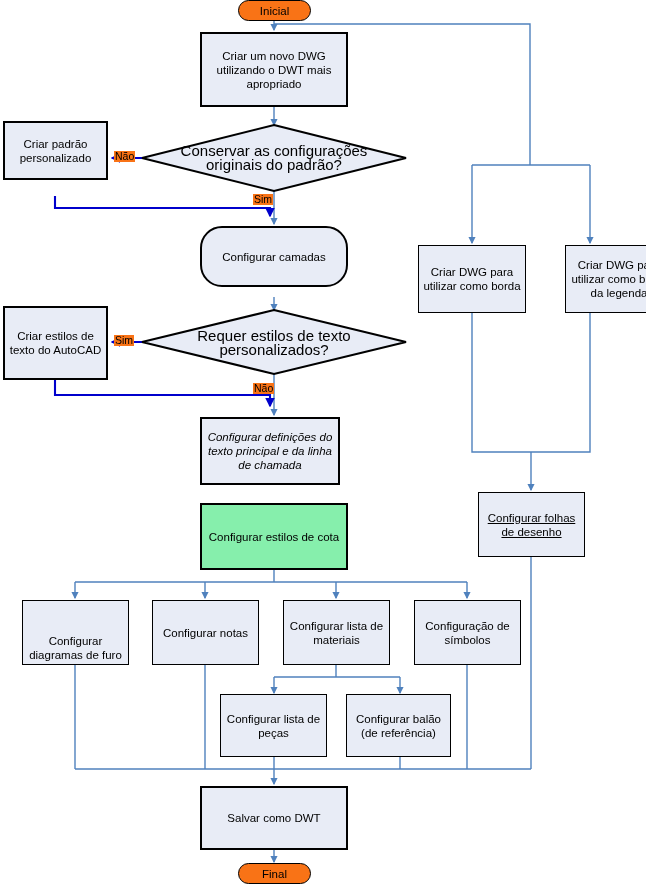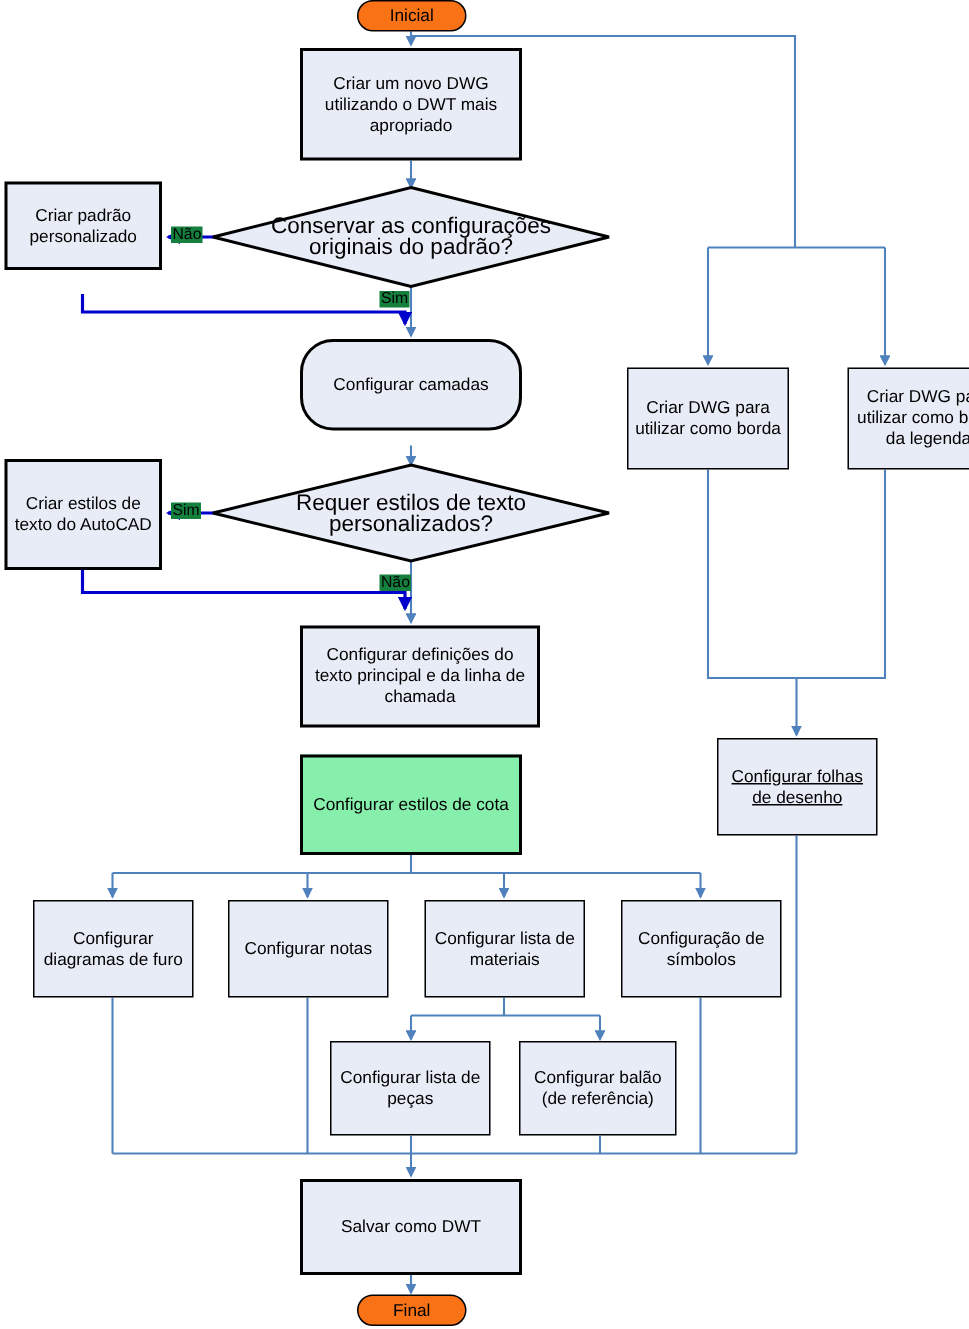--- a/index.html
+++ b/index.html
@@ -60,21 +60,21 @@
     text-align: center;
     font-size: 15px;
     line-height: 14px;
     color: #000000;
     pointer-events: none;
   }
   .edge-label {
     position: absolute;
     font-size: 10.5px;
     color: #000000;
-    background: #15803d;
+    background: #f97316;
     line-height: 11px;
     padding: 0 1px;
     white-space: nowrap;
   }
 </style>
 </head>
 <body>
 
 <div id="canvas">
 
@@ -164,41 +164,41 @@
   </div>
 
   <div class="node proc" style="left:200px; top:226px; width:148px; height:61px;border-radius:22px;">
     <span>Configurar camadas</span>
   </div>
 
   <div class="node proc" style="left:3px; top:306px; width:105px; height:74px;">
     <span>Criar estilos de texto do AutoCAD</span>
   </div>
 
-  <div class="node proc" style="left:200px; top:417px; width:160px; height:68px;">
+  <div class="node proc" style="left:200px; top:417px; width:140px; height:68px;font-style:italic;">
     <span>Configurar definições do texto principal e da linha de chamada</span>
   </div>
 
   <div class="node proc-highlight" style="left:200px; top:503px; width:148px; height:67px;">
     <span>Configurar estilos de cota</span>
   </div>
 
   <div class="node proc-thin" style="left:418px; top:245px; width:108px; height:68px;">
     <span>Criar DWG para utilizar como borda</span>
   </div>
 
   <div class="node proc-thin" style="left:537px; top:245px; width:108px; height:68px;margin-left:28px;">
     <span>Criar DWG para utilizar como bloco da legenda</span>
   </div>
 
   <div class="node proc-thin" style="left:478px; top:492px; width:107px; height:65px;text-decoration:underline;">
     <span>Configurar folhas de desenho</span>
   </div>
 
-  <div class="node proc-thin" style="left:22px; top:600px; width:107px; height:65px;">
+  <div class="node proc-thin" style="left:22px; top:600px; width:107px; height:65px;align-items:flex-end;">
     <span>Configurar diagramas de furo</span>
   </div>
 
   <div class="node proc-thin" style="left:152px; top:600px; width:107px; height:65px;">
     <span>Configurar notas</span>
   </div>
 
   <div class="node proc-thin" style="left:283px; top:600px; width:107px; height:65px;">
     <span>Configurar lista de materiais</span>
   </div>

